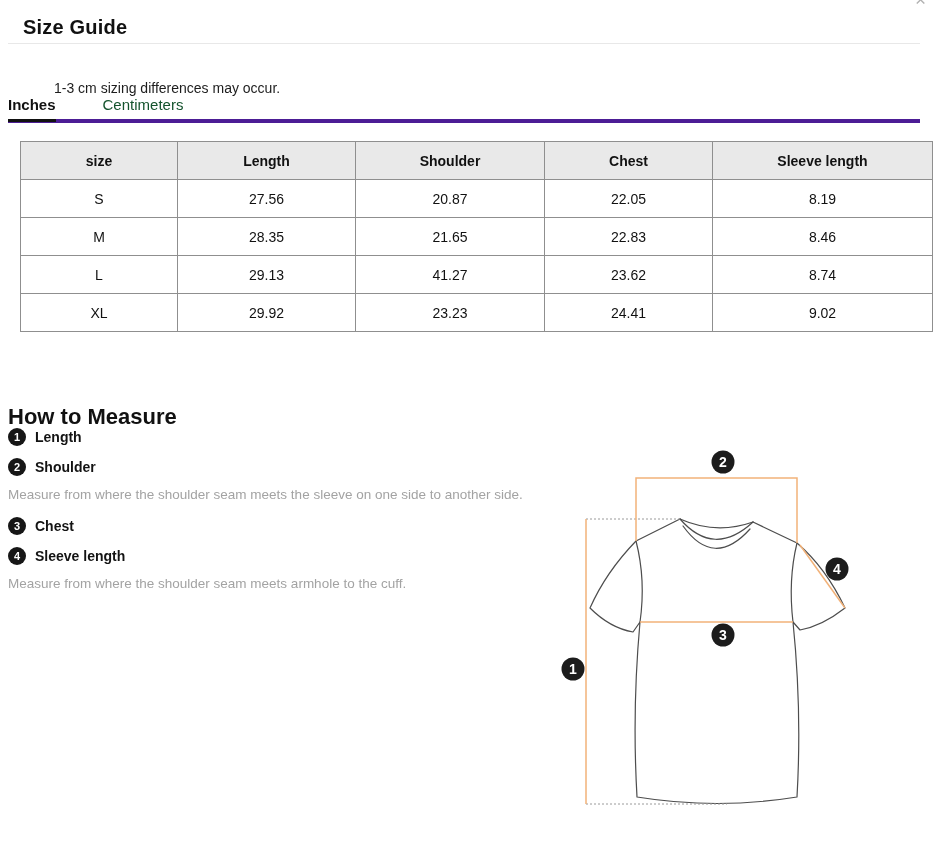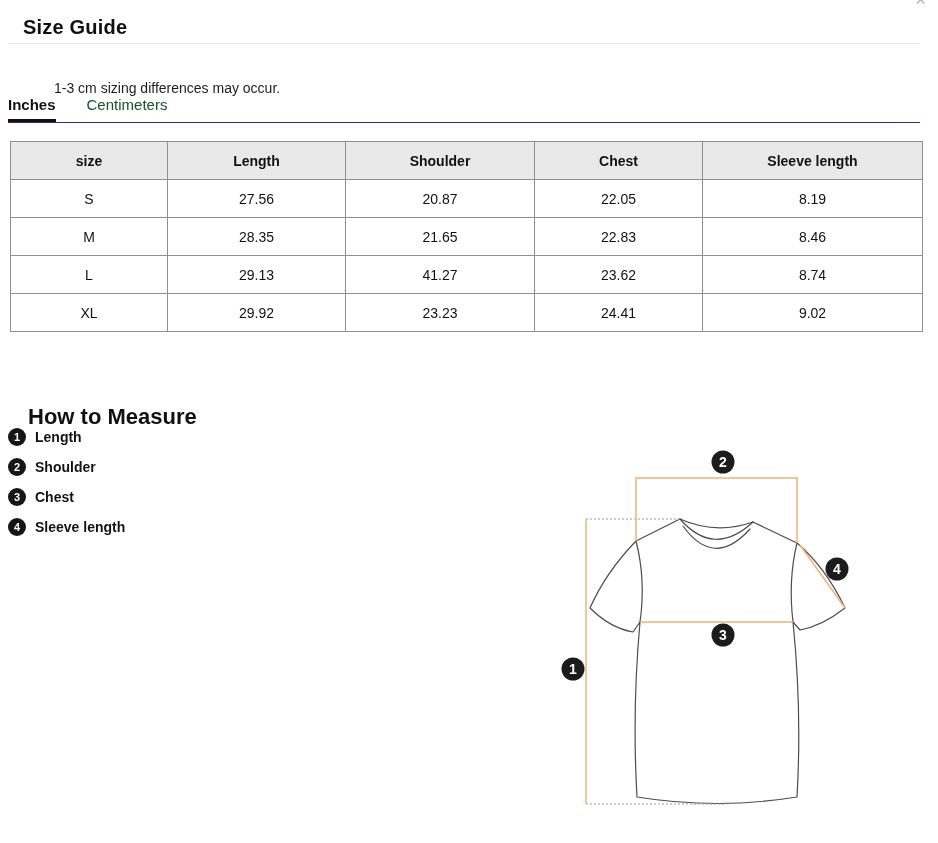--- a/index.html
+++ b/index.html
@@ -6,33 +6,33 @@
   body {
     width:938px; height:843px; position:relative; overflow:hidden;
     background:#ffffff; color:#111;
     font-family:"Liberation Sans", sans-serif;
   }
   .page-title { position:absolute; left:23px; top:3px; font-size:20px; font-weight:700; letter-spacing:.2px; }
   .close-icon { position:absolute; right:12px; top:-10px; font-size:19px; line-height:19px; color:#b2b2b2; cursor:pointer; }
   .divider { position:absolute; left:8px; top:43px; width:912px; height:1px; background:#e8e8e8; }
   .note { position:absolute; left:8px; top:66px; font-size:14px; color:#1d1d1d;margin-left:46px; }
 
-  .tabs { position:absolute; left:8px; top:96px; width:912px; height:27px; display:flex; gap:31px; border-bottom:1px solid #4c1d95; box-sizing:border-box; }
+  .tabs { position:absolute; left:8px; top:96px; width:912px; height:27px; display:flex; gap:47px; border-bottom:4px solid #4c1d95; box-sizing:border-box; }
   .tab { font-size:15px; height:26px; box-sizing:border-box; cursor:pointer; }
   .tab.active { font-weight:600; color:#111; border-bottom:3px solid #111; }
   .tab.inactive { color:#14532d; }
 
-  table.size-table { position:absolute; left:10px; top:141px; border-collapse:collapse; table-layout:fixed; }
+  table.size-table { position:absolute; left:20px; top:141px; border-collapse:collapse; table-layout:fixed; }
   .size-table th, .size-table td {
     border:1px solid #8f8f8f; text-align:center; vertical-align:middle;
     font-size:14px; height:37px; padding:0;
   }
   .size-table th { background:#e9e9e9; font-weight:700; }
 
-  .section-title { position:absolute; left:8px; top:386px; font-size:22px; font-weight:700;margin-left:20px; }
+  .section-title { position:absolute; left:8px; top:386px; font-size:22px; font-weight:700; }
 
   .measure-list { position:absolute; left:8px; top:427px; width:552px; }
   .m-label { display:flex; align-items:center; gap:9px; height:20px; margin-bottom:10px; font-size:14px; font-weight:600; color:#131313; }
   .m-badge { width:18px; height:18px; border-radius:50%; background:#161616; color:#fff; font-size:11px; font-weight:700; display:flex; align-items:center; justify-content:center; flex:0 0 18px; }
   .m-desc { font-size:13.5px; color:#a3a3a3; line-height:16px; margin:0 0 13px 0; }
 
   .diagram { position:absolute; left:560px; top:440px; width:378px; height:403px; }
   .diagram svg { display:block; }
 </style>
 </head>
@@ -104,32 +104,34 @@
     <div class="m-label">
       <span class="m-badge">1</span>
       <span>Length</span>
     </div>
   </div>
   <div class="m-item">
     <div class="m-label">
       <span class="m-badge">2</span>
       <span>Shoulder</span>
     </div>
+    <p class="m-desc">Measure from where the shoulder seam meets the sleeve on one side to another side.</p>
   </div>
   <div class="m-item">
     <div class="m-label">
       <span class="m-badge">3</span>
       <span>Chest</span>
     </div>
   </div>
   <div class="m-item">
     <div class="m-label">
       <span class="m-badge">4</span>
       <span>Sleeve length</span>
     </div>
+    <p class="m-desc">Measure from where the shoulder seam meets armhole to the cuff.</p>
   </div>
 </div>
 
 <div class="diagram">
   <svg width="378" height="403" viewBox="0 0 378 403">
 
     <g fill="none" stroke-width="1.2" stroke-linejoin="round" stroke-linecap="round" stroke="#4d4d4d">
       <path d="M120,79 L76,101 Q46,132 30,168 Q50,188 73,192 L80,182 Q72,270 77,357 Q157,370 237,357 Q242,270 233,182 L240,190 Q262,186 285,168 Q266,128 237,103 L193,82"></path>
       <path d="M76,101 Q86,140 80,182"></path>
       <path d="M237,103 Q228,140 233,182"></path>

